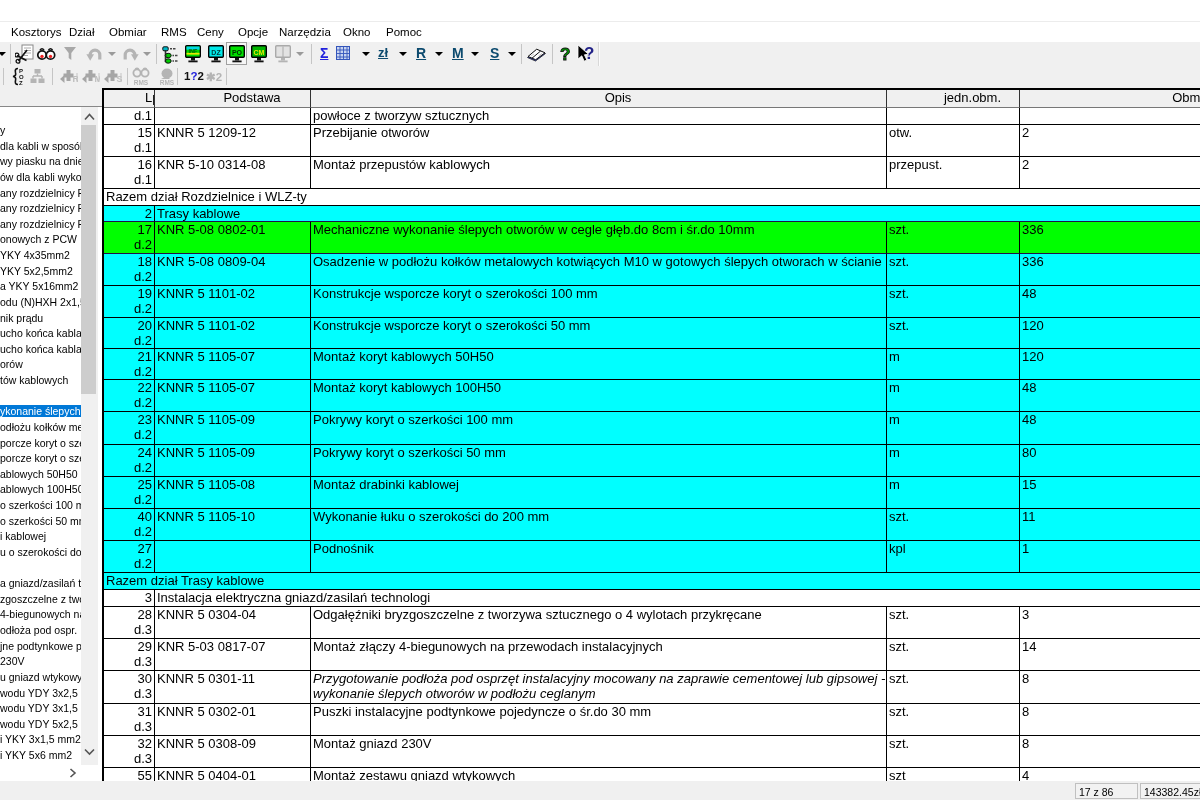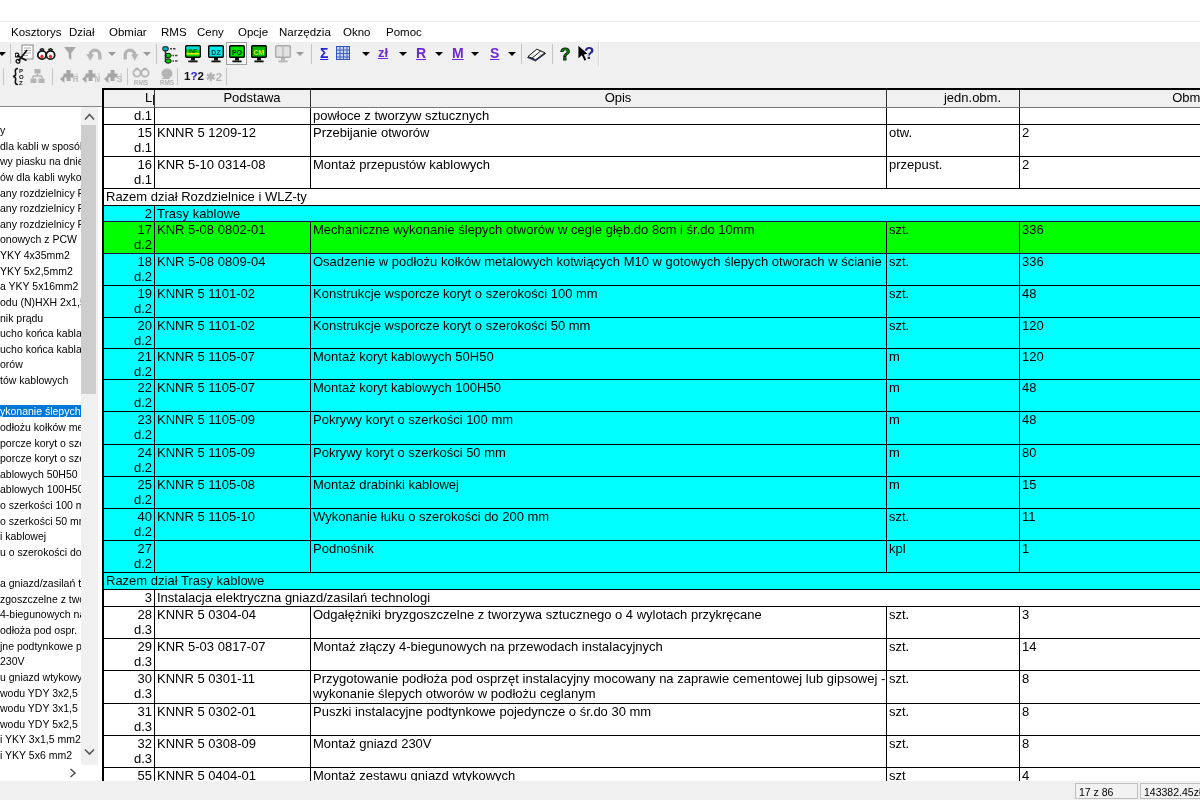--- a/index.html
+++ b/index.html
@@ -5,38 +5,38 @@
  font-family:"Liberation Sans",sans-serif;-webkit-font-smoothing:antialiased;}
 #menubar{position:absolute;left:0;top:0;width:1200px;height:42px;background:#fff;}
 .mi{position:absolute;top:26px;font-size:11.5px;color:#000;}
 #tb1{position:absolute;left:0;top:42px;width:1200px;height:24px;background:#f0f0f0;}
 #tb2{position:absolute;left:0;top:66px;width:1200px;height:22px;background:#f0f0f0;}
 .sep{position:absolute;width:1px;background:#c5c5c5;}
 .ico{position:absolute;}
 .dd{position:absolute;width:0;height:0;border-left:4px solid transparent;
  border-right:4px solid transparent;border-top:4px solid #000;}
 .ddg{border-top-color:#9a9a9a;}
-.btxt{position:absolute;font-size:14px;font-weight:bold;color:#6d28d9;text-decoration:underline;}
+.btxt{position:absolute;font-size:14px;font-weight:bold;color:#0c4a6e;text-decoration:underline;}
 #treepanel{position:absolute;left:0;top:106px;width:102px;height:675px;background:#fff;
  border-top:1px solid #888;}
 #treelist{position:absolute;left:0;top:16px;width:81px;height:647px;overflow:hidden;
  font-size:10.5px;line-height:15.62px;white-space:nowrap;color:#000;}
 .tsel{background:#0078d7;color:#fff;padding-right:2px;}
 #vsb{position:absolute;left:81px;top:0;width:17px;height:658px;background:#f0f0f0;}
 #vsb .thumb{position:absolute;left:0px;top:18px;width:15px;height:269px;background:#cdcdcd;}
 #hsb{position:absolute;left:0;bottom:0;width:81px;height:17px;background:#fff;}
 #tablewrap{position:absolute;left:102px;top:88px;width:1098px;height:693px;overflow:hidden;background:#fff;}
 table{border-collapse:separate;border-spacing:0;table-layout:fixed;width:1226px;
  font-size:13px;line-height:15px;color:#000;}
 td,th{vertical-align:top;overflow:hidden;padding:0 2px;font-weight:normal;
  border-right:1px solid #000;border-bottom:1px solid #000;}
 th{background:#f0f0f0;text-align:center;border-bottom:1px solid #777;border-right:1px solid #333;padding-left:41px;}
 table{border-top:2px solid #000;border-left:2px solid #000;}
 .lp{text-align:right;}
-.nw{white-space:nowrap;}
+.nw{white-space:nowrap;font-style:italic;}
 .cyan{background:#00ffff;}
 .green{background:#00ff00;}
 .dashb td{border-bottom:1px solid #221144;}
 .statusbar{position:absolute;left:0;top:781px;width:1200px;height:19px;background:#f0f0f0;}
 .sfield{position:absolute;top:2px;height:16px;background:#f2f2f2;border:1px solid #c0c0c0;
  font-size:10.5px;line-height:14px;padding:1px 3px;color:#000;}
 </style></head>
 <body>
 
 <div id="menubar">

